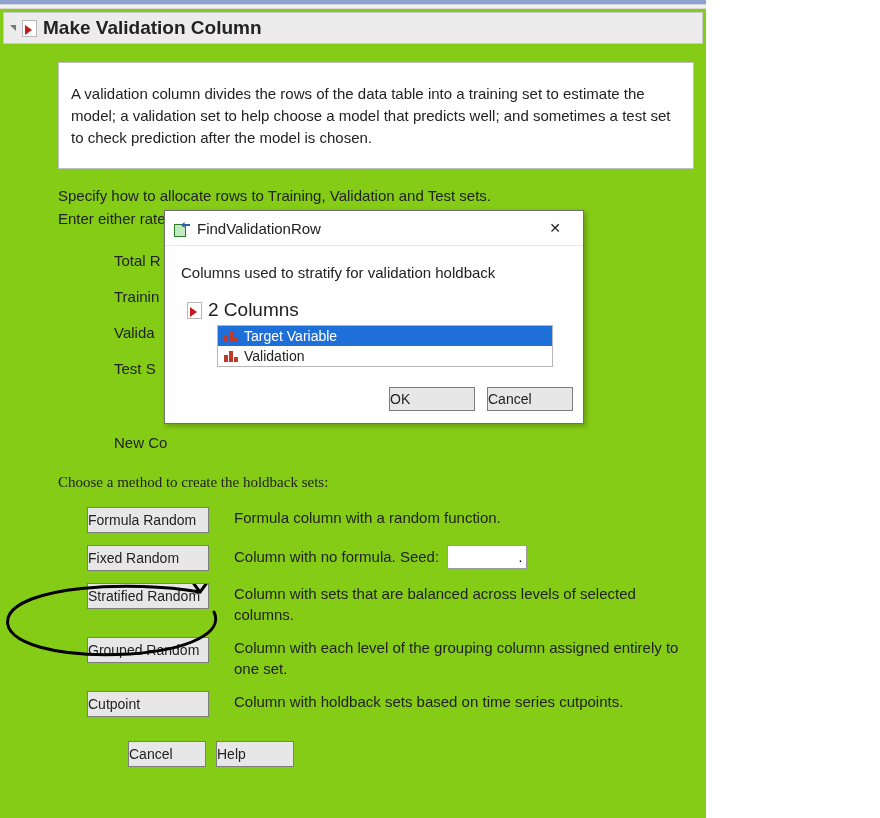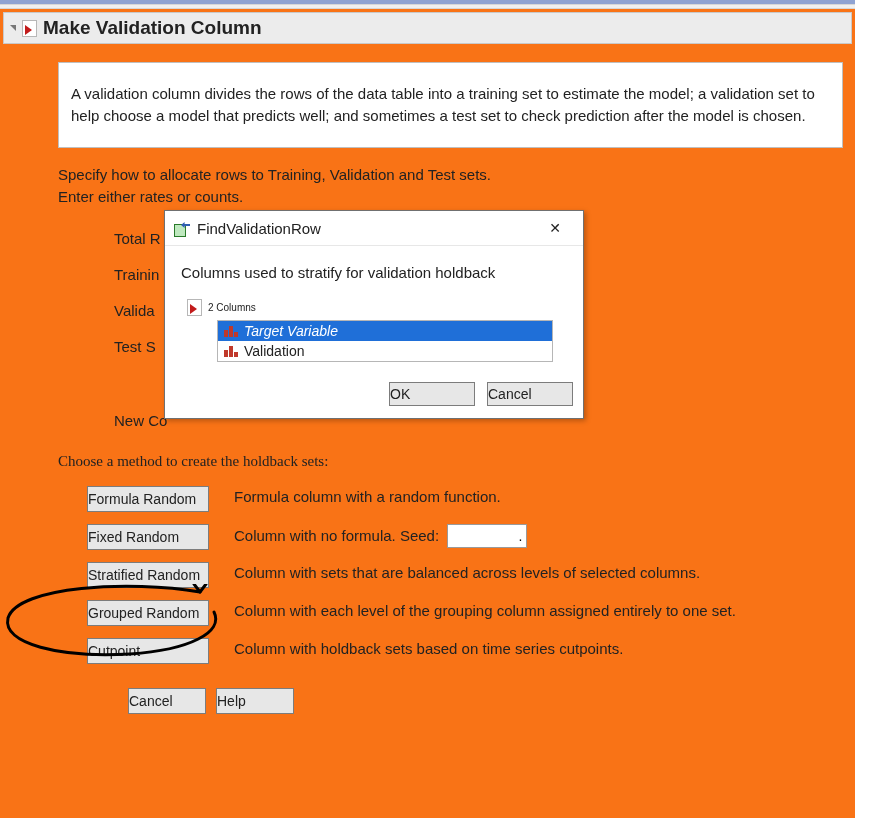--- a/index.html
+++ b/index.html
@@ -7,23 +7,23 @@
     padding: 0;
     font-family: "Segoe UI", Arial, sans-serif;
     font-size: 15px;
     color: #222;
     background: #fff;
     width: 880px;
   }
 
   .page {
     position: relative;
-    width: 855px;
+    width: 706px;
     height: 818px;
-    background: #f97316;
+    background: #84cc16;
   }
 
   .thin-top {
     height: 4px;
     background: #8fa3d2;
   }
   .thin-top2 {
     height: 3px;
     background: #f0f0f0;
     border-top: 1px solid #d7d7d7;
@@ -172,33 +172,33 @@
   .dlg-close {
     width: 40px; height: 22px;
     display:flex; align-items:center; justify-content:center;
     cursor:pointer;
     font-size: 14px;
   }
 
   .dlg-body { padding: 18px 20px 6px 16px; }
   .dlg-msg { margin-bottom: 18px; font-size: 15px; }
 
-  .cols-head { display:flex; align-items:center; gap:6px; margin-left:6px; margin-bottom:4px; font-size:10px; }
+  .cols-head { display:flex; align-items:center; gap:6px; margin-left:6px; margin-bottom:4px; font-size:19px; }
   .cols-list {
     margin: 0 10px 0 36px;
     border: 1px solid #b6b6b6;
     background:#fff;
   }
   .cols-list .item {
     display:flex; align-items:center; gap:6px;
     padding: 2px 6px;
     font-size: 14px;
   }
   .cols-list .item.sel {
-    background:#1f6fd8; color:#fff;font-style:italic;
+    background:#1f6fd8; color:#fff;
   }
   .col-icon {
     display:inline-block; width:14px; height:11px; position:relative;
   }
   .col-icon::before, .col-icon::after {
     content:''; position:absolute; bottom:0; width:4px; background:#c0392b;
   }
   .col-icon::before { left:0; height:7px; }
   .col-icon::after  { left:5px; height:11px; }
   .col-icon .b3 { position:absolute; left:10px; bottom:0; width:4px; height:5px; background:#c0392b; }

